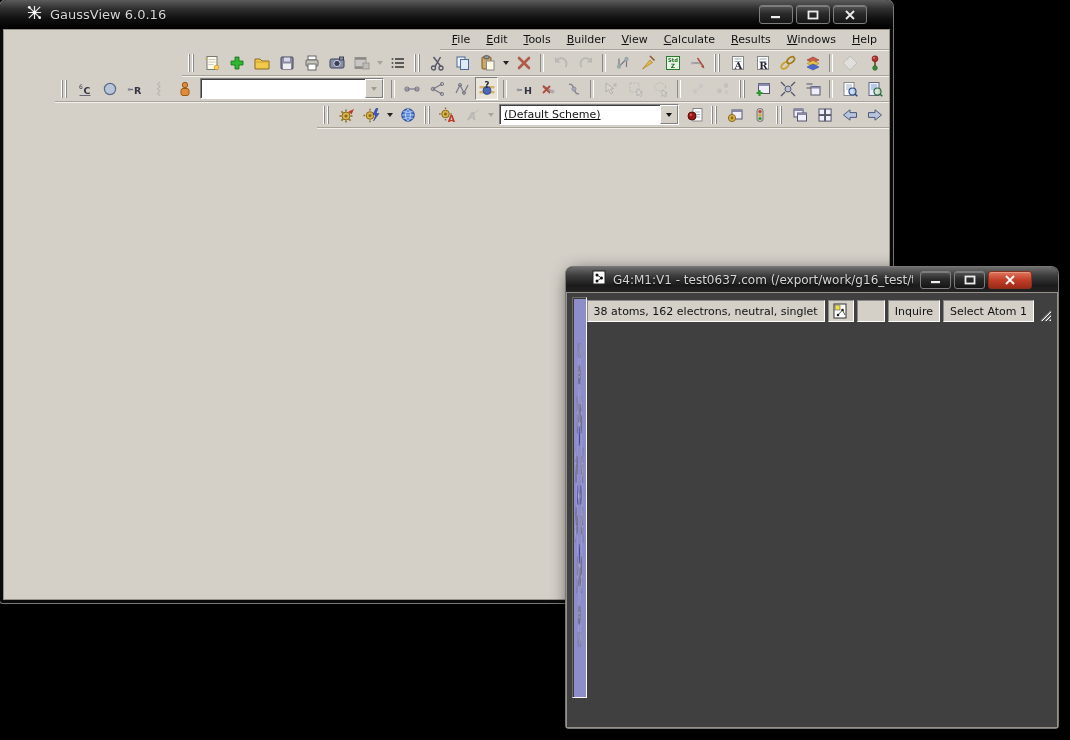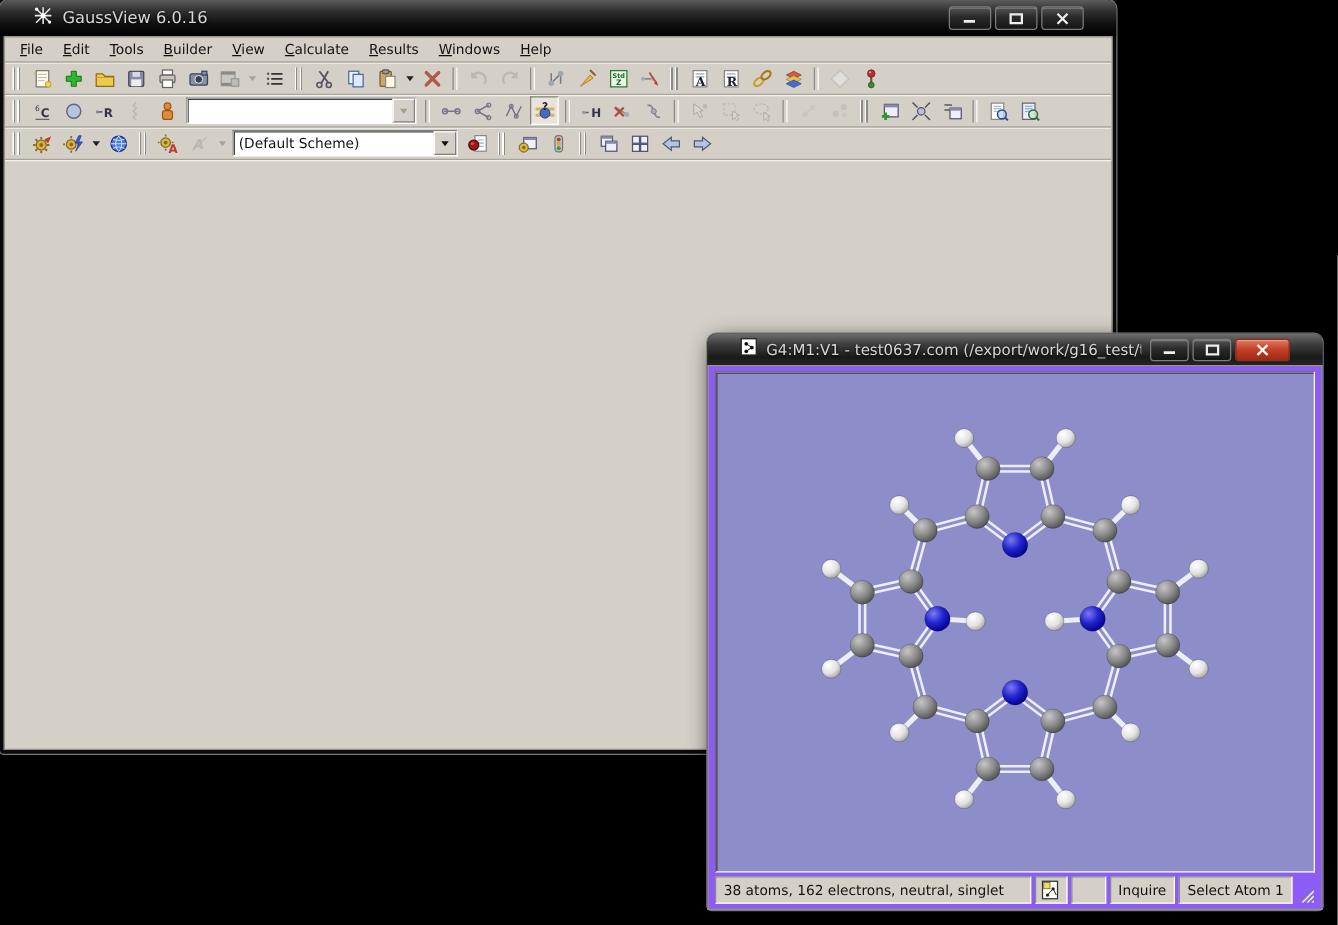--- a/index.html
+++ b/index.html
@@ -52,22 +52,22 @@
   .combo{display:flex;align-items:center;height:19px;background:#fff;
          border:1px solid;border-color:#808080 #fff #fff #808080;box-shadow:inset 1px 1px 0 #404040;margin:0 2px;}
   .combo-text{flex:1;font-size:11px;padding:0 4px;color:#111;white-space:nowrap;overflow:hidden;}
   .combo-btn{width:16px;height:17px;background:#d4d0c8;border:1px solid;border-color:#fff #808080 #808080 #fff;
              display:flex;align-items:center;justify-content:center;}
   .combo-btn i{width:0;height:0;border-left:3.5px solid transparent;border-right:3.5px solid transparent;border-top:4.5px solid #111;}
   .combo-btn.disabled i{border-top-color:#a09c94;}
 
   .client{flex:1;}
 
-  .child-content{position:absolute;left:0;right:0;top:25px;bottom:0;background:#8b5cf6;
-                 border:1px solid #96928a;padding:4px 5px 0 5px;display:flex;flex-direction:column;}
+  .child-content{position:absolute;left:0;right:0;top:25px;bottom:0;background:#404040;
+                 border:1px solid #96928a;padding:4px 5px 0 5px;display:flex;flex-direction:row;}
   .viewport{height:399px;border:1px solid;border-color:#6e6a64 #fbfaf7 #fbfaf7 #6e6a64;
             box-shadow:inset 1px 1px 0 #3c3a36;background:#8d8dca;overflow:hidden;}
   .viewport svg{display:block;}
   .statusbar{height:22px;margin-top:3px;display:flex;gap:3px;align-items:stretch;font-size:11px;color:#111;}
   .panel{border:1px solid;border-color:#8a8a8a #fdfdfd #fdfdfd #8a8a8a;background:#d4d0c8;
          display:flex;align-items:center;padding:0 6px;white-space:nowrap;}
   .panel.info{flex:1;}
   .panel.iconp{width:22px;padding:0 1px;justify-content:center;}
   .panel.spacer{width:14px;}
   .grip-corner{width:15px;display:flex;align-items:flex-end;justify-content:flex-end;}
@@ -97,21 +97,21 @@
             <rect x="1.5" y="1.5" width="9" height="7" fill="none" stroke="#eee" stroke-width="1.8"></rect>
           </svg>
         </span>
       <span class="cap-btn">
           <svg width="12" height="10" viewBox="0 0 12 10">
             <path d="M2 1 L10 9 M10 1 L2 9" stroke="#eee" stroke-width="1.8"></path>
           </svg>
         </span>
     </span>
   </div>
-  <div class="win-body" style="display:flex;flex-direction:column;">
+  <div class="win-body" style="display:flex;flex-direction:column;align-items:flex-end;">
     <div class="menubar" id="menubar">
         <span class="menu-item"><u>F</u>ile</span>
         <span class="menu-item"><u>E</u>dit</span>
         <span class="menu-item"><u>T</u>ools</span>
         <span class="menu-item"><u>B</u>uilder</span>
         <span class="menu-item"><u>V</u>iew</span>
         <span class="menu-item"><u>C</u>alculate</span>
         <span class="menu-item"><u>R</u>esults</span>
         <span class="menu-item"><u>W</u>indows</span>
         <span class="menu-item"><u>H</u>elp</span>
@@ -494,21 +494,21 @@
         </span>
         <span class="tbtn disabled">
           <svg width="18" height="18" viewBox="0 0 18 18">
             <text x="8" y="13.5" font-size="11" text-anchor="middle" font-weight="bold" font-style="italic" fill="#99a">A</text>
             <path d="M3 14.5 L14.5 3.5" stroke="#99a"></path>
           </svg>
         </span>
         <span class="ddarrow disabled">
           <i></i>
         </span>
-        <span class="combo" style="width: 178px;">
+        <span class="combo" style="width: 178px; text-decoration: underline;">
           <span class="combo-text">(Default Scheme)</span>
           <span class="combo-btn">
             <i></i>
           </span>
         </span>
         <span class="tbtn">
           <svg width="18" height="18" viewBox="0 0 18 18">
             <rect x="7" y="2.5" width="9" height="12.5" fill="#fff" stroke="#888"></rect>
             <path d="M9 6 h5 M9 8.5 h5 M9 11 h5" stroke="#9ab" stroke-width=".9"></path>
             <circle cx="6" cy="10" r="4" fill="#9a1a1a" stroke="#5a0a0a"></circle>

